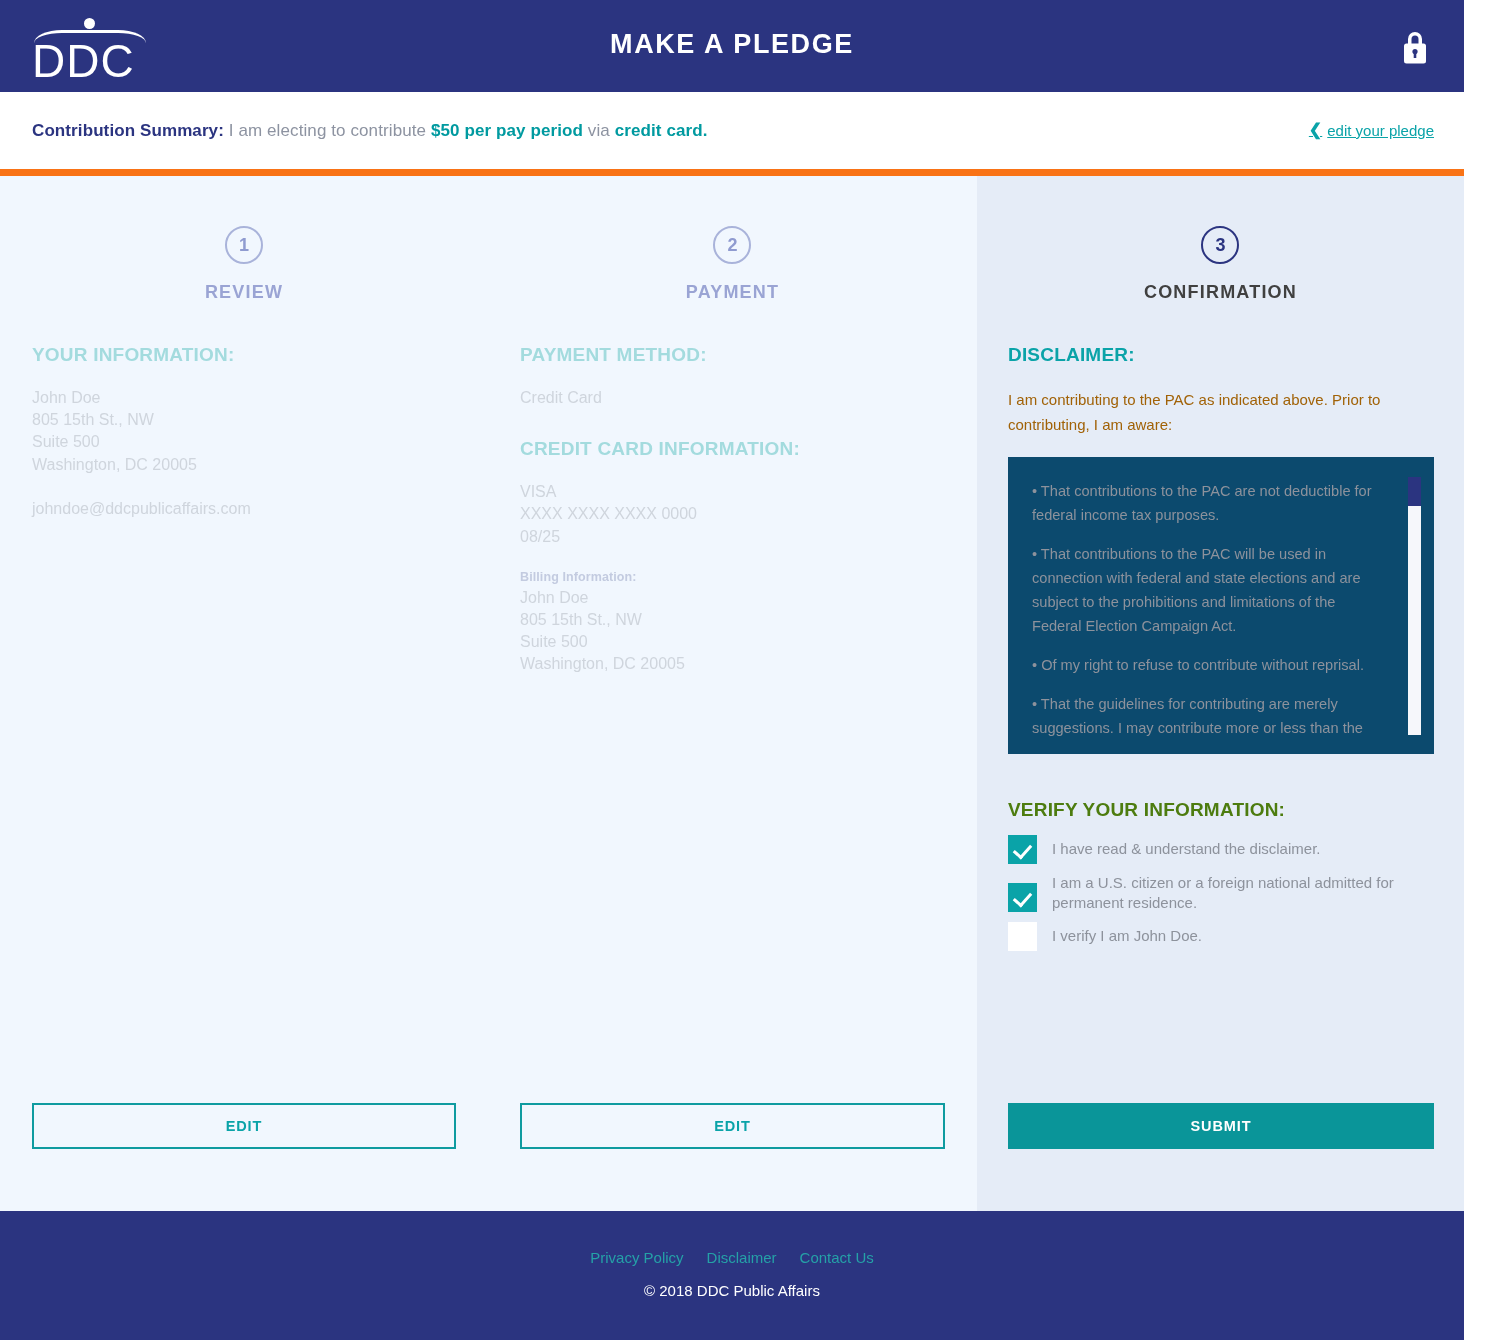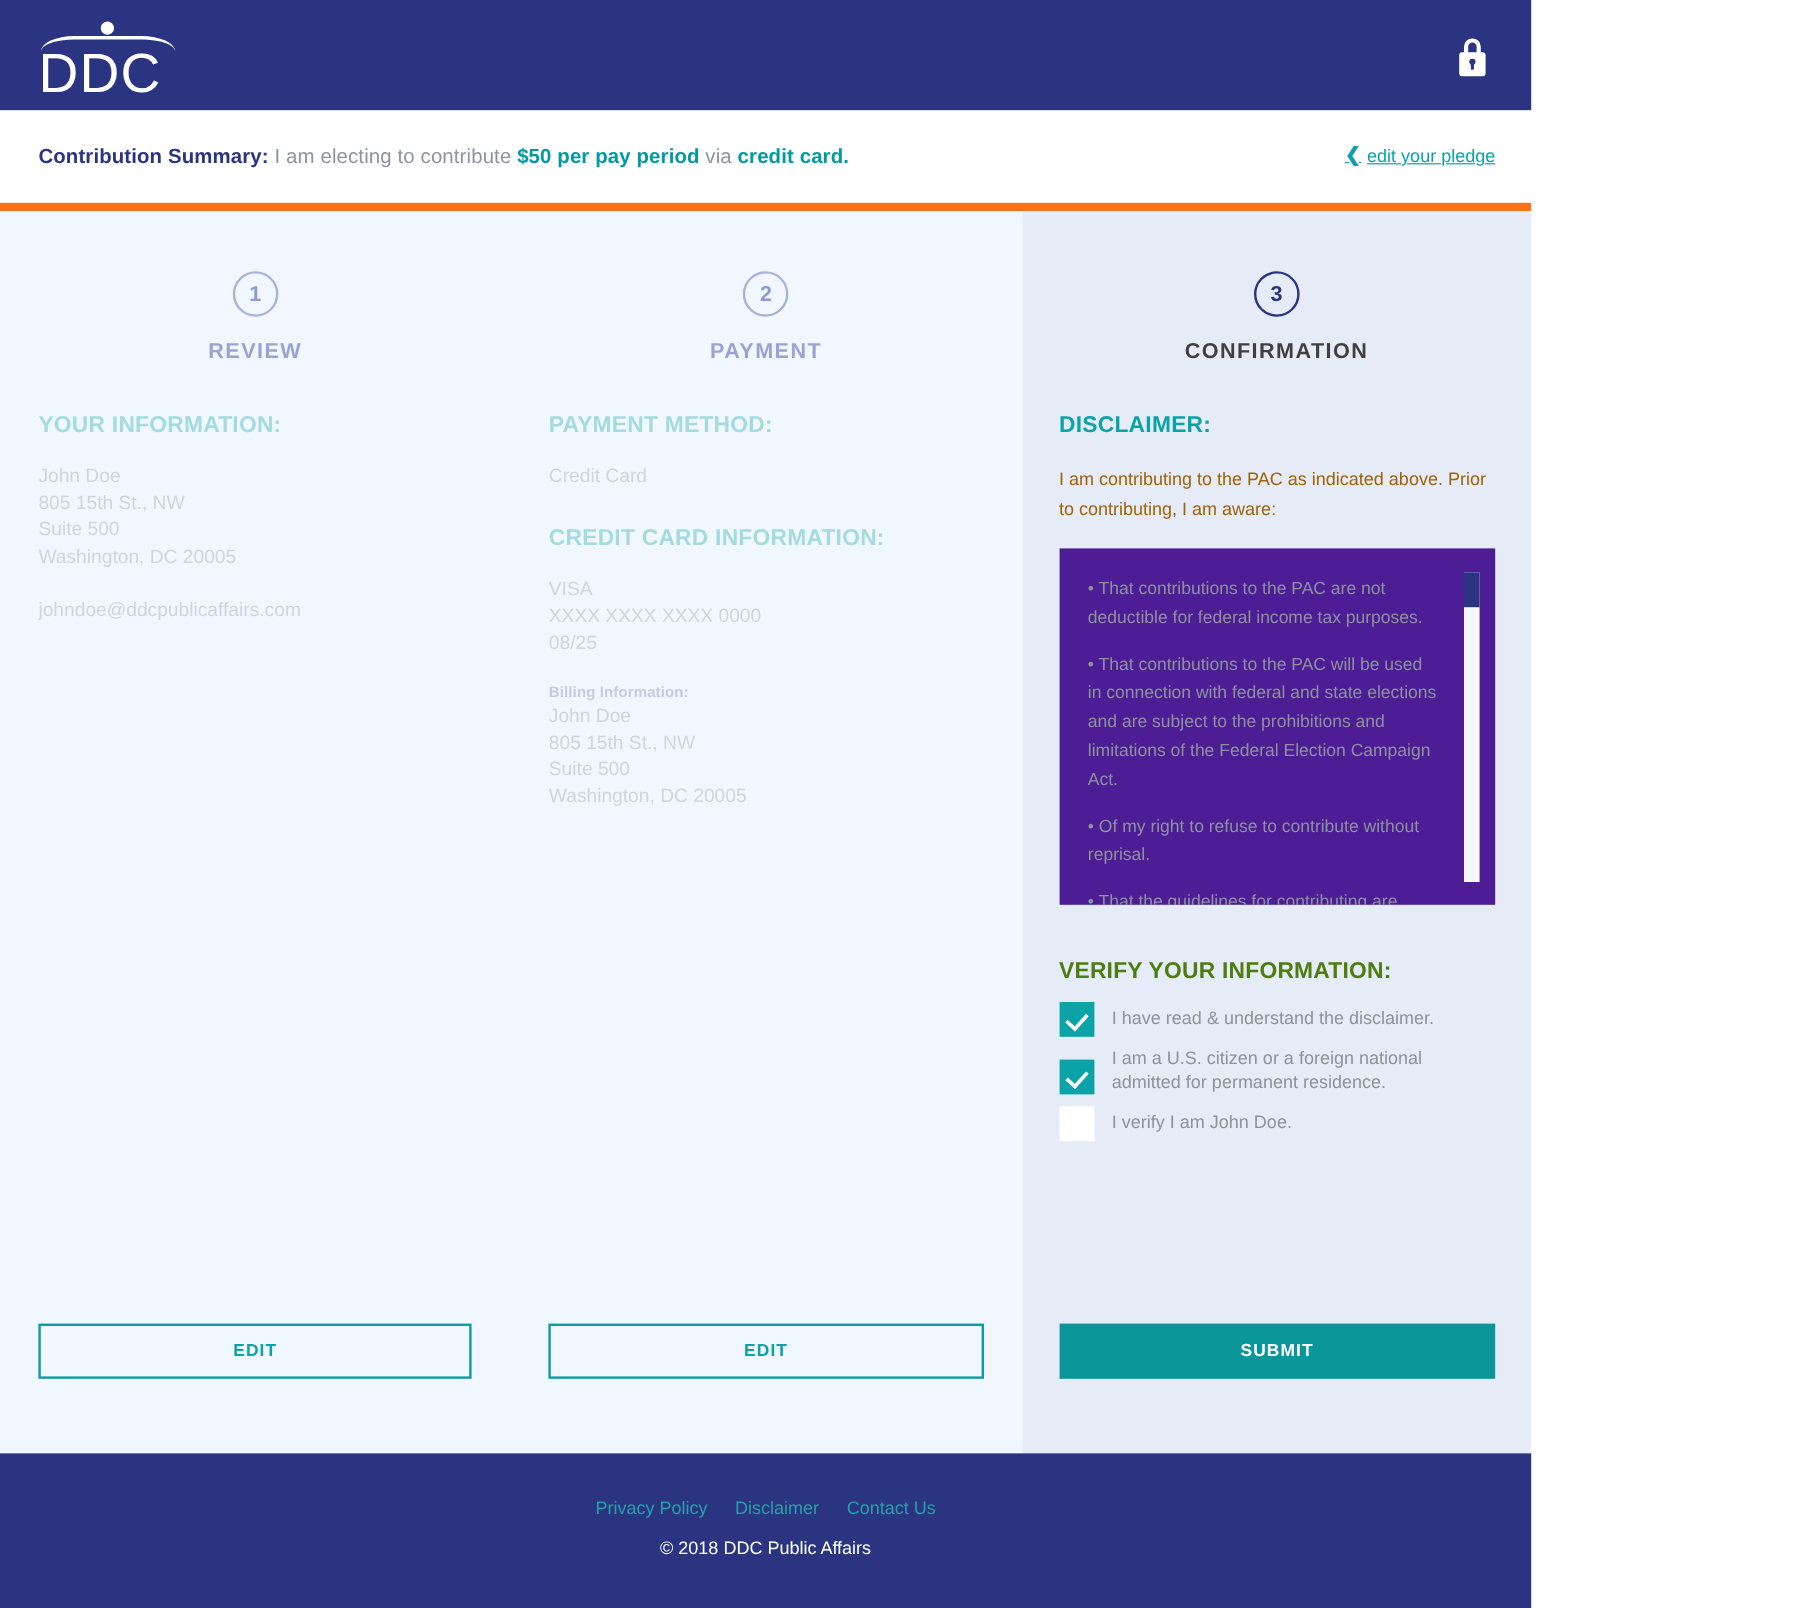--- a/index.html
+++ b/index.html
@@ -5,21 +5,21 @@
   * { box-sizing: border-box; margin: 0; padding: 0; }
   html, body {
     width: 1500px;
     height: 1340px;
     font-family: "Liberation Sans", sans-serif;
     background: #ffffff;
     overflow: hidden;
   }
   .page {
     position: relative;
-    width: 1276px;
+    width: 1464px;
     height: 1340px;
     display: flex;
     flex-direction: column;
   }
 
   
   .header {
     height: 92px;
     background: #2b3480;
     position: relative;
@@ -190,21 +190,21 @@
   
   .disclaimer-intro {
     font-size: 15px;
     color: #a16207;
     line-height: 25px;
     margin-bottom: 20px;
     max-width: 400px;
   }
   .disclaimer-box {
     position: relative;
-    background: #4c1d95;
+    background: #0c4a6e;
     height: 297px;
     overflow: hidden;
     padding: 22px 46px 0 24px;
   }
   .disclaimer-p {
     font-size: 14.6px;
     color: #8d929c;
     line-height: 24px;
     margin-bottom: 15px;
   }
@@ -325,20 +325,21 @@
 <body>
 
 <div class="page">
 
   <div class="header">
     <div class="logo">
       <div class="logo-dot"></div>
       <div class="logo-arc"></div>
       <div class="logo-text">DDC</div>
     </div>
+    <div class="header-title">MAKE A PLEDGE</div>
     <div class="lock-icon">
       <svg width="34" height="38" viewBox="0 0 34 38">
         <path d="M10 16 L10 11 a7 7 0 0 1 14 0 L24 16 L20.5 16 L20.5 11 a3.5 3.5 0 0 0 -7 0 L13.5 16 Z" fill="#ffffff"></path>
         <rect x="6" y="15.5" width="22" height="20" rx="2.5" fill="#ffffff"></rect>
         <circle cx="17" cy="23.5" r="2.6" fill="#2b3480"></circle>
         <rect x="15.7" y="24" width="2.6" height="6" fill="#2b3480"></rect>
       </svg>
     </div>
   </div>
 

